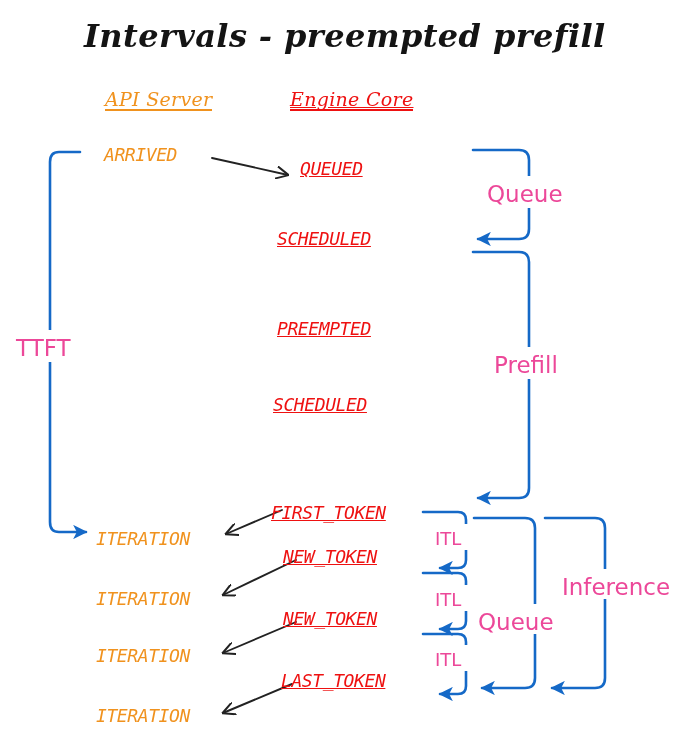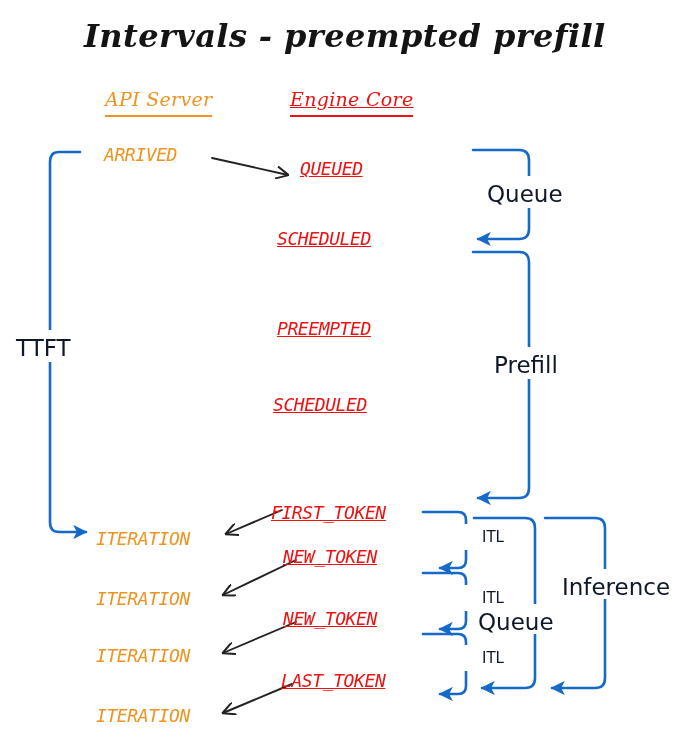--- a/index.html
+++ b/index.html
@@ -34,43 +34,42 @@
     font-size: 32px;
     color: #141414;
     letter-spacing: 0.4px;
   }
   
   .col-head {
     font-family: "DejaVu Serif", serif;
     font-style: italic;
     font-size: 19px;
     letter-spacing: 0.3px;
-    padding-bottom: 6px;
+    padding-bottom: 0;
     border-bottom: 2px solid currentColor;
   }
   .c-orange { color: #F0921E; }
   .c-red    { color: #EE1111; text-decoration: underline; }
 
   
   .state {
     font-family: "DejaVu Sans Mono", monospace;
     font-style: italic;
     font-size: 18px;
     letter-spacing: -0.4px;
   }
   
   .note {
     font-family: "DejaVu Sans", sans-serif;
     font-size: 23px;
-    color: #0f172a;
+    color: #ec4899;
     font-style: normal;
   }
   .note.small {
-    font-size: 15px;
-    margin-left: 47px;
+    font-size: 18px;
   }
   
   .note-bg {
     position: absolute;
     background: #ffffff;
   }
   svg { overflow: visible; }
 </style>
 </head>
 <body>

